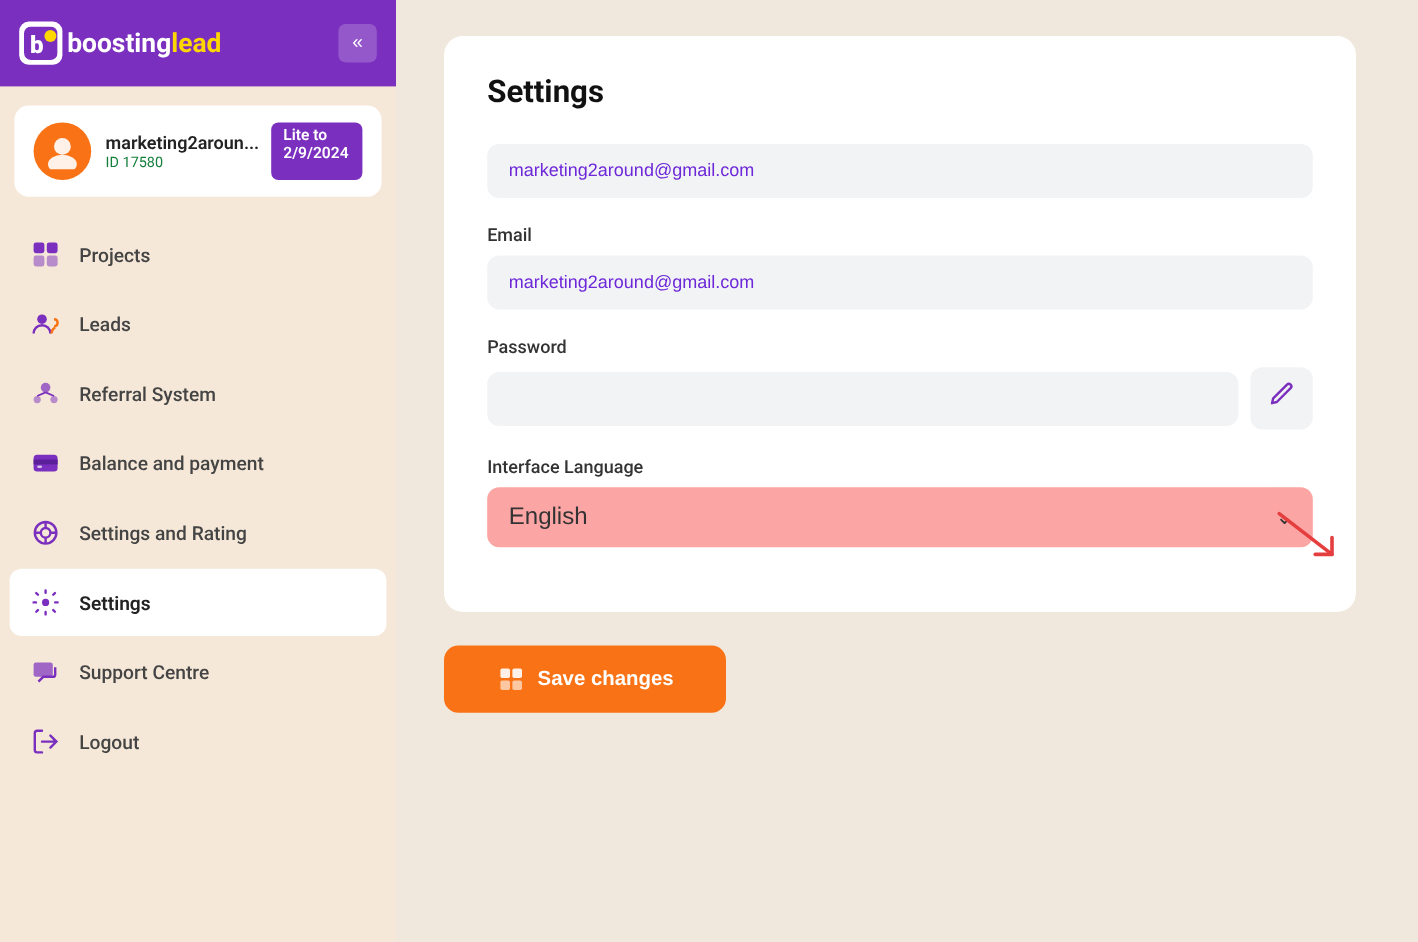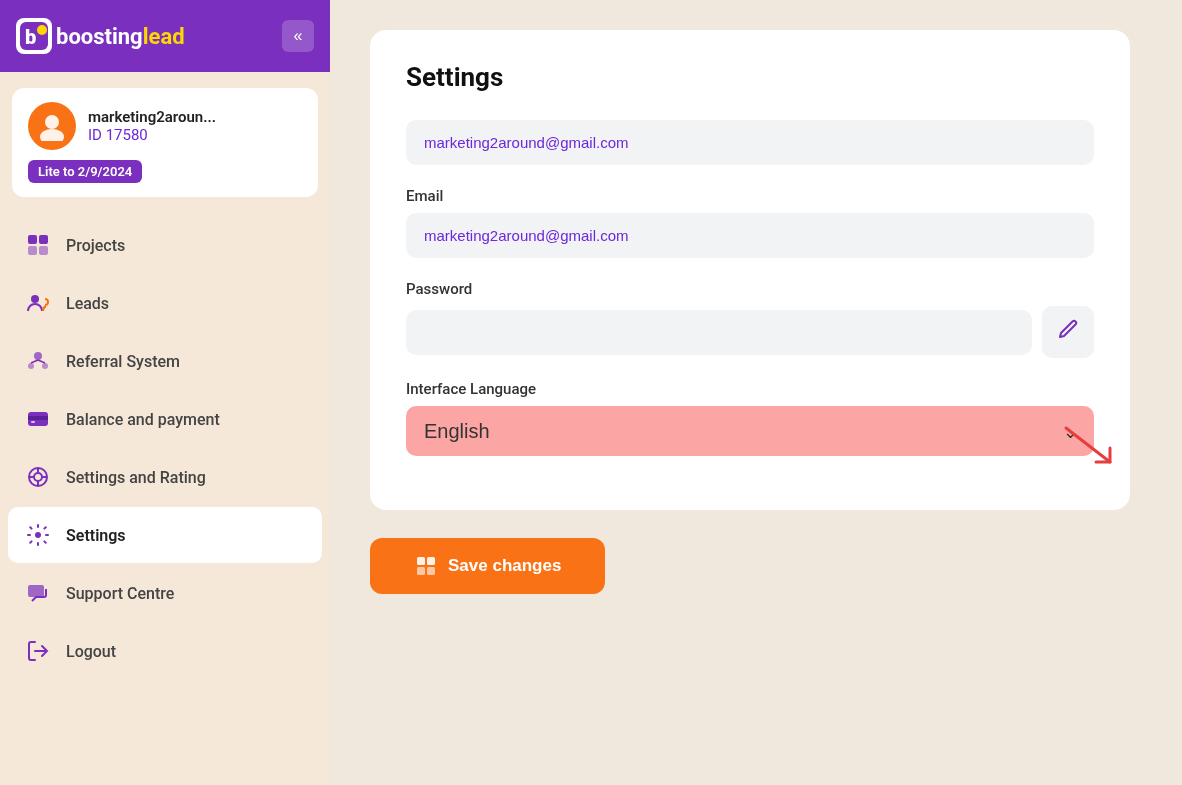--- a/index.html
+++ b/index.html
@@ -67,21 +67,20 @@
       align-items: center;
       justify-content: center;
     }
 
     .user-card {
       margin: 16px 12px;
       background: white;
       border-radius: 12px;
       padding: 14px 16px;
       display: flex;
-      flex-direction: column;
       gap: 10px;
       justify-content: center;
     }
 
     .user-info {
       display: flex;
       align-items: center;
       gap: 12px;
     }
 
@@ -103,22 +102,22 @@
       flex-direction: column;
     }
 
     .user-name {
       font-weight: 600;
       font-size: 15px;
       color: #222;
     }
 
     .user-id {
-      font-size: 15px;
-      color: #6d28d9;
+      font-size: 12px;
+      color: #15803d;
     }
 
     .lite-badge {
       background: #7b2fbe;
       color: white;
       border-radius: 6px;
       padding: 4px 10px;
       font-size: 13px;
       font-weight: 600;
       width: fit-content;

